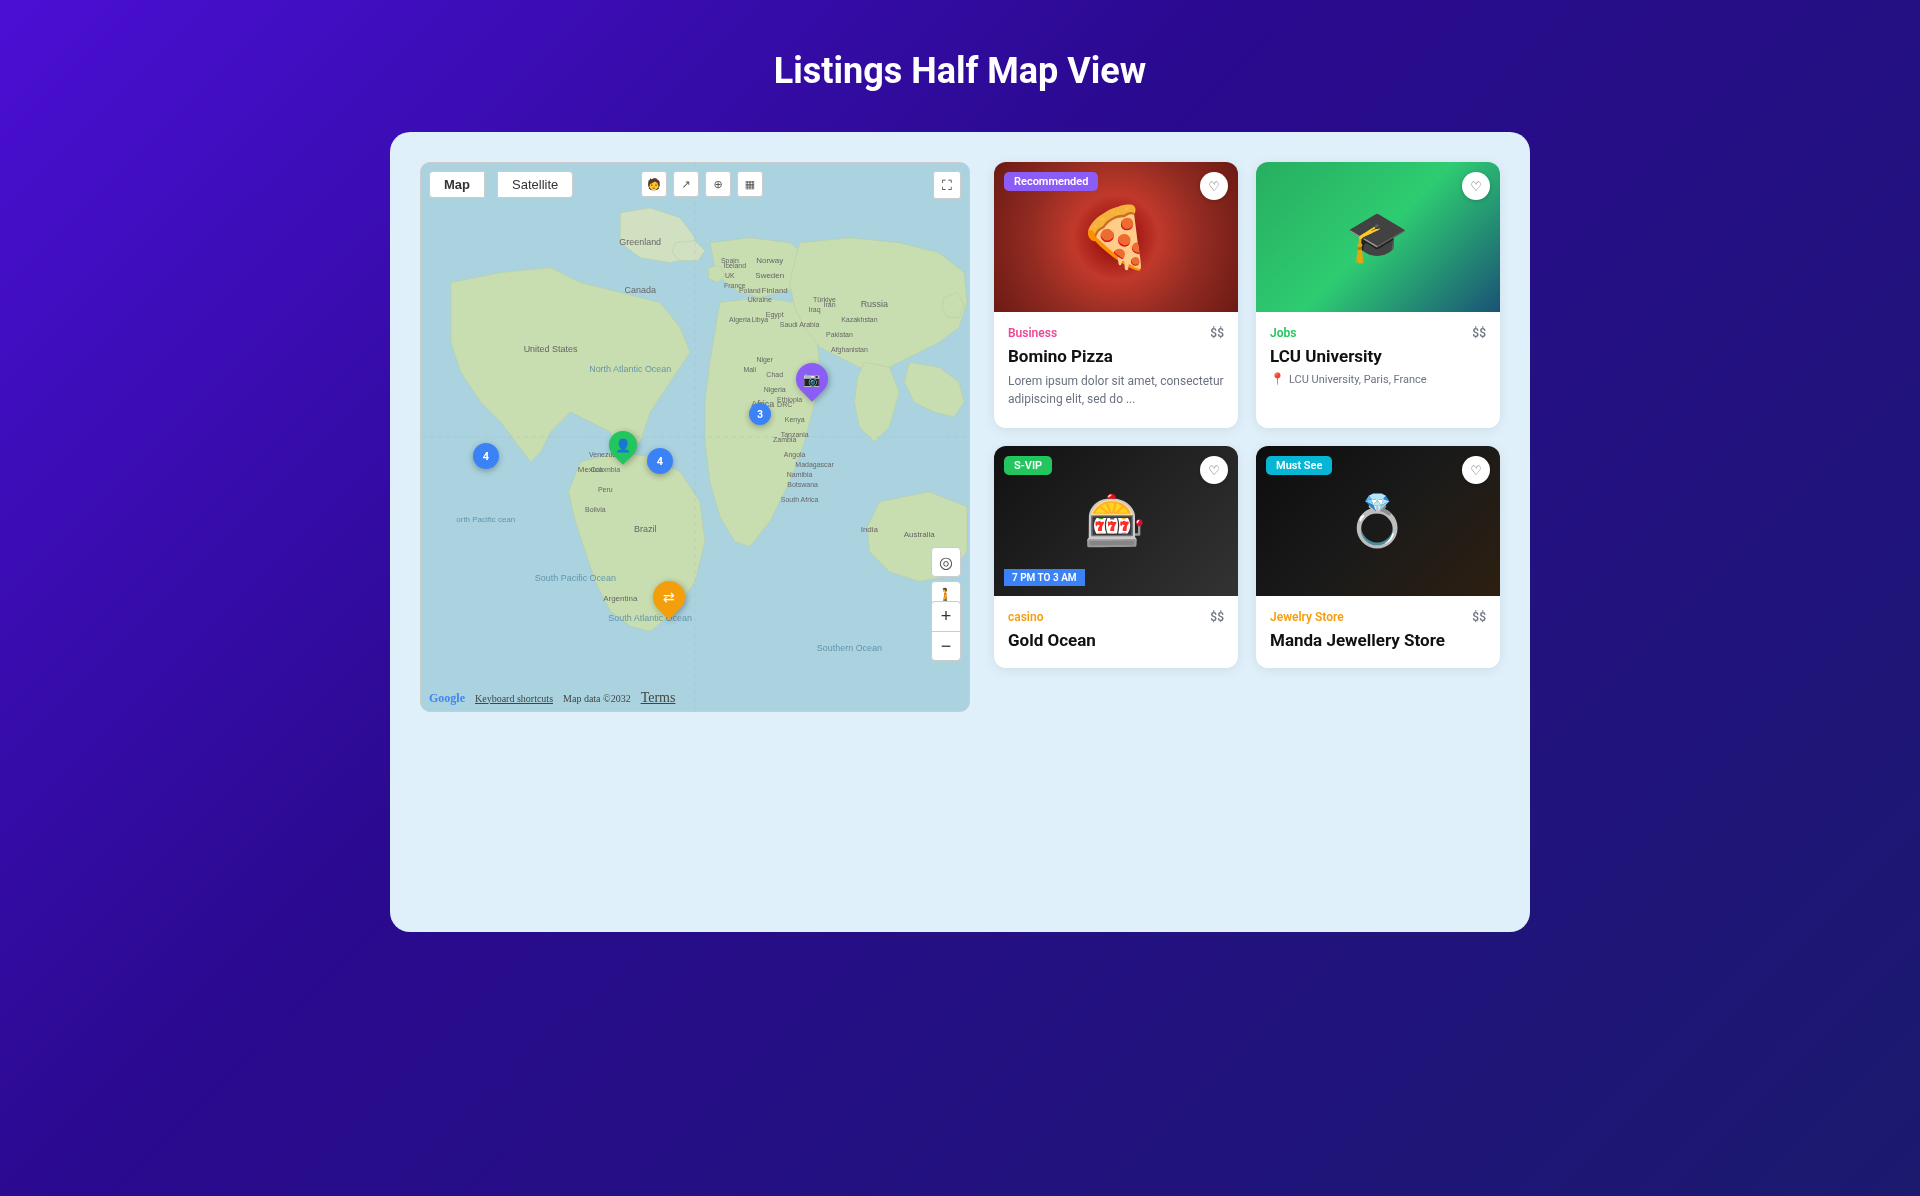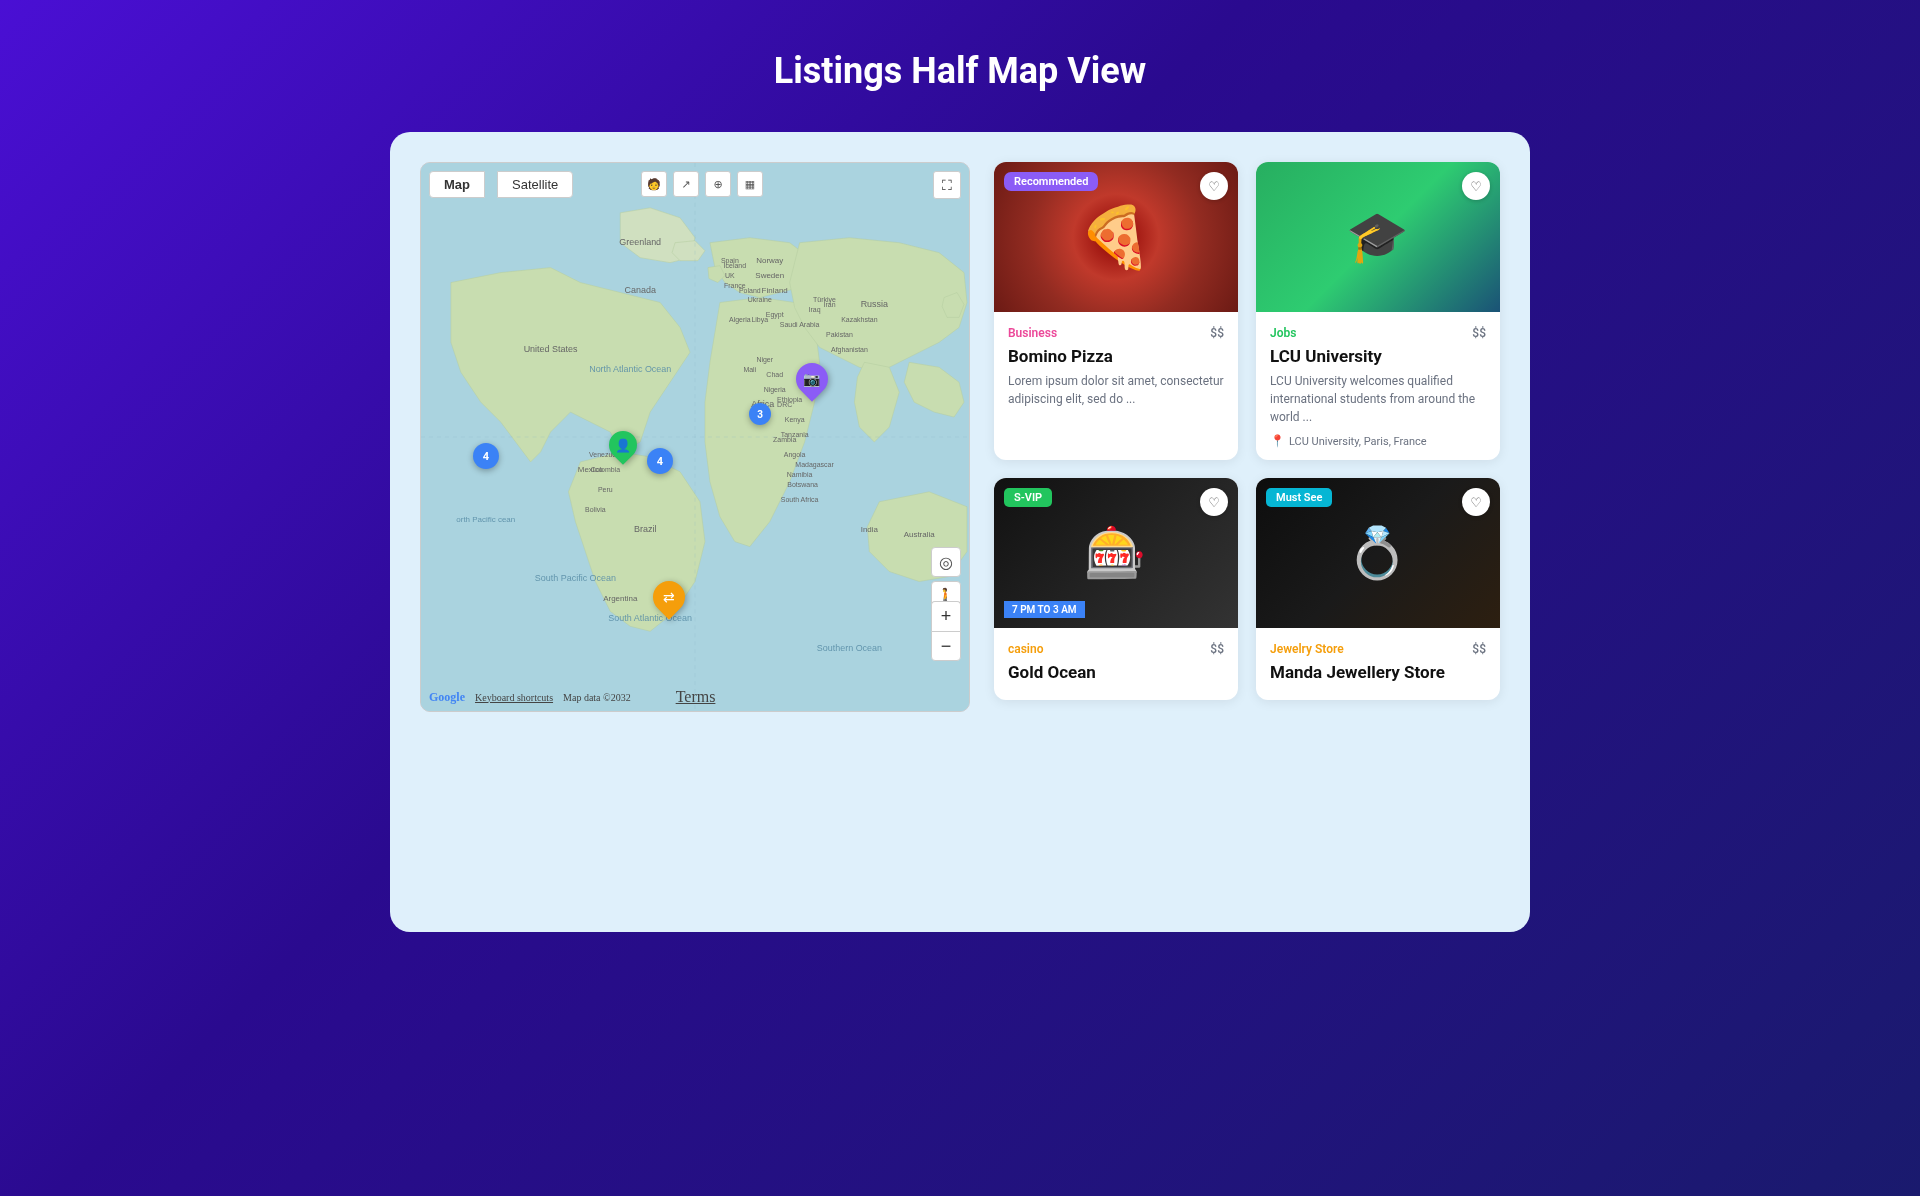--- a/index.html
+++ b/index.html
@@ -245,21 +245,21 @@
       position: absolute;
       top: 10px;
       left: 10px;
       padding: 3px 10px;
       border-radius: 5px;
       font-size: 11px;
       font-weight: 600;
       color: white;
       z-index: 2;
     }
-    .badge-recommended { background: #8b5cf6; border-radius: 7px; }
+    .badge-recommended { background: #8b5cf6; }
     .badge-svip { background: #22c55e; }
     .badge-mustsee { background: #06b6d4; }
     .badge-time {
       position: absolute;
       bottom: 10px;
       left: 10px;
       background: #3b82f6;
       color: white;
       padding: 3px 8px;
       border-radius: 5px;
@@ -485,21 +485,21 @@
 
     <div class="map-zoom-controls">
       <button class="map-zoom-btn">+</button>
       <button class="map-zoom-btn">−</button>
     </div>
 
     <div class="map-footer">
       <span class="google-logo">Google</span>
       <span style="font-size:10px;color:#444;cursor:pointer;text-decoration:underline;">Keyboard shortcuts</span>
       <span style="font-size:10px;color:#444;">Map data ©2032</span>
-      <span style="font-size:16px;color:#444;cursor:pointer;text-decoration:underline;margin-left:35px;">Terms</span>
+      <span style="font-size:14px;color:#444;cursor:pointer;text-decoration:underline;">Terms</span>
     </div>
   </div>
 
   <div class="listings-section">
 
     <div class="listing-card">
       <div class="listing-img-wrap">
         <div class="pizza-visual">🍕</div>
         <span class="badge badge-recommended">Recommended</span>
         <div class="heart-btn">♡</div>
@@ -518,21 +518,20 @@
       <div class="listing-img-wrap">
         <div class="grad-visual">🎓</div>
         <div class="heart-btn">♡</div>
       </div>
       <div class="listing-body">
         <div class="listing-meta">
           <span class="listing-category cat-jobs">Jobs</span>
           <span class="listing-price">$$</span>
         </div>
         <div class="listing-title">LCU University</div>
-        <div class="listing-desc">LCU University welcomes qualified international students from around the world ...</div>
         <div class="listing-location">
           <span class="loc-pin">📍</span>
           <span>LCU University, Paris, France</span>
         </div>
       </div>
     </div>
 
     <div class="listing-card">
       <div class="listing-img-wrap">
         <div class="casino-visual">🎰</div>

